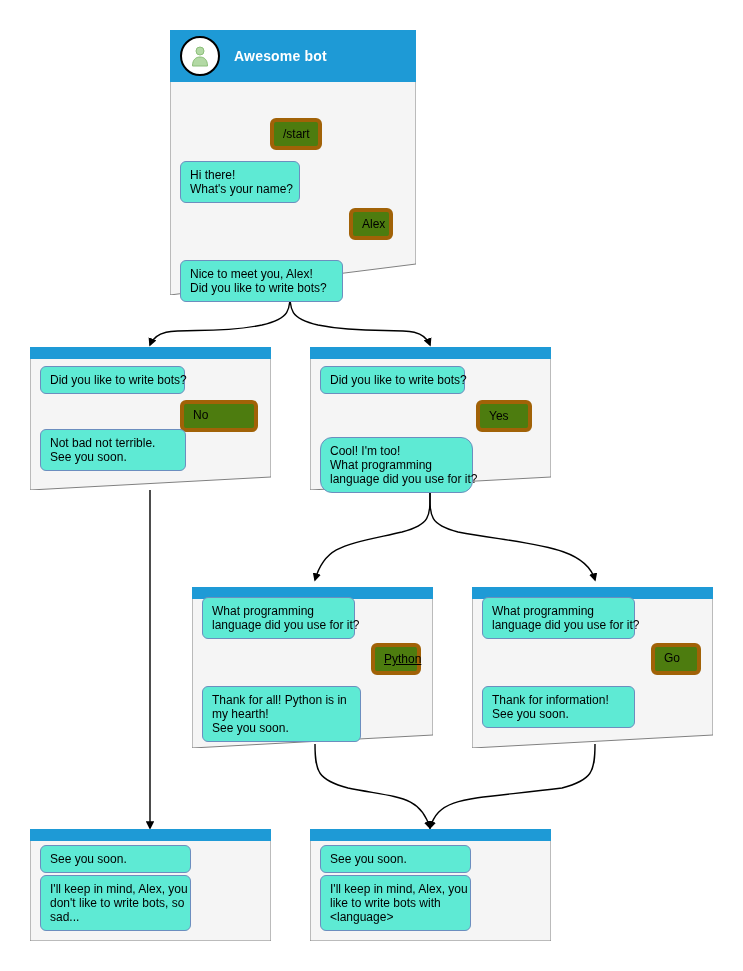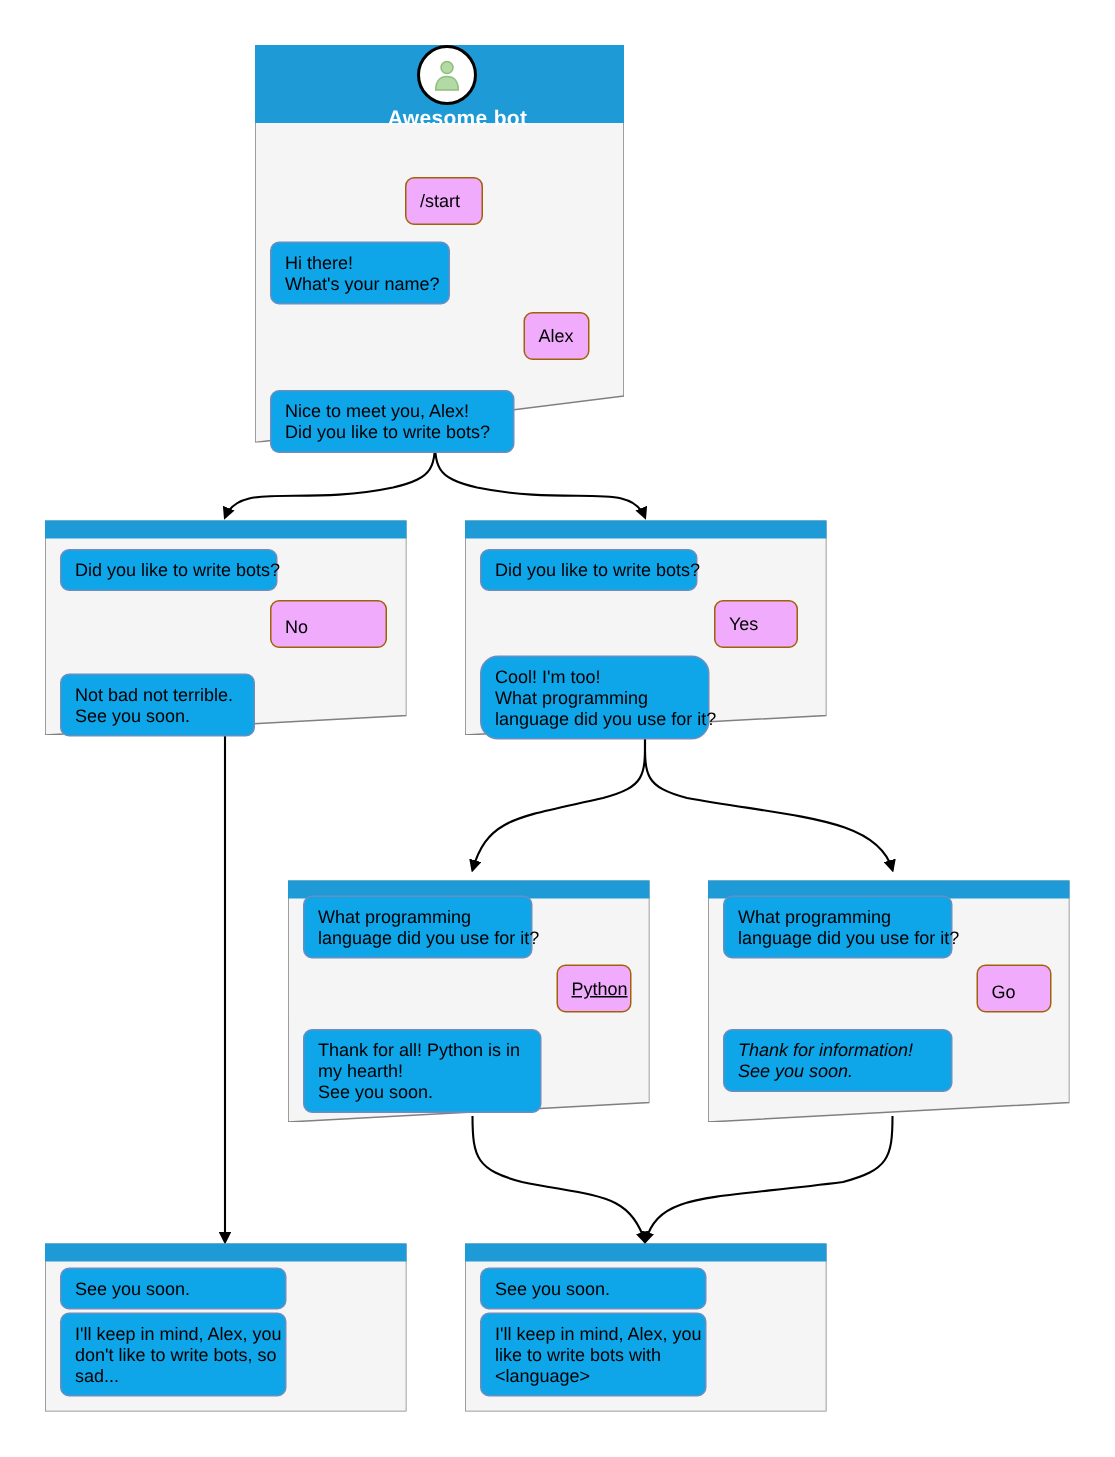--- a/index.html
+++ b/index.html
@@ -53,21 +53,20 @@
   }
 
   .card-header {
     position: absolute;
     left: 0; top: 0;
     box-sizing: border-box;
     background: #1e9ad6;
     width: 100%;
     display: flex;
     align-items: center;
-    flex-direction: column;
   }
   .card-header.tall {
     height: 52px;
     padding-left: 10px;
   }
   .card-header.thin {
     height: 12px;
   }
 
   .avatar {
@@ -103,27 +102,27 @@
     position: absolute;
     box-sizing: border-box;
     border-radius: 6px;
     font-size: 12px;
     line-height: 14px;
     padding: 6px 9px;
     white-space: pre;
     color: #000000;
   }
   .msg.bot {
-    background: #0ea5e9;
+    background: #5eead4;
     border: 1px solid #6c8ebf;
     left: 10px;
   }
   .msg.user {
-    background: #f0abfc;
-    border: 1px solid #a16207;
+    background: #4d7c0f;
+    border: 4px solid #a16207;
   }
 
   .msg-line { display: block; }
 </style>
 </head>
 <body>
 
 <div id="canvas">
 
   <svg id="connectors" viewBox="0 0 743 971" xmlns="http://www.w3.org/2000/svg">
@@ -180,21 +179,21 @@
     <svg class="card-shape" viewBox="0 0 241 143" preserveAspectRatio="none">
       <polygon points="0,0 241,0 241,130 0,143" fill="#f5f5f5" stroke="#808080" stroke-width="1"></polygon>
     </svg>
     <div class="card-inner">
       <div class="card-header thin"></div>
       <div class="chat-area" style="top:12px;">
         <div class="msg bot" style="top:7px; width:145px;"><span>Did you like to write bots?</span></div>
         <div class="msg user" style="left:150px; top:41px; width:78px; height:32px; display:flex; align-items:flex-end;">
           <span>No</span>
         </div>
-        <div class="msg bot" style="top:90px; width:130px;"><span>Not bad not terrible.
+        <div class="msg bot" style="top:70px; width:146px;"><span>Not bad not terrible.
 See you soon.</span></div>
       </div>
     </div>
   </div>
 
   <div class="card" style="left:310px; top:347px; width:241px; height:143px;">
     <svg class="card-shape" viewBox="0 0 241 143" preserveAspectRatio="none">
       <polygon points="0,0 241,0 241,130 0,143" fill="#f5f5f5" stroke="#808080" stroke-width="1"></polygon>
     </svg>
     <div class="card-inner">
@@ -235,21 +234,21 @@
       <polygon points="0,0 241,0 241,148 0,161" fill="#f5f5f5" stroke="#808080" stroke-width="1"></polygon>
     </svg>
     <div class="card-inner">
       <div class="card-header thin"></div>
       <div class="chat-area" style="top:12px;">
         <div class="msg bot" style="top:-2px; width:153px;"><span>What programming
 language did you use for it?</span></div>
         <div class="msg user" style="left:179px; top:44px; width:50px; height:32px; display:flex; align-items:flex-end;">
           <span>Go</span>
         </div>
-        <div class="msg bot" style="top:87px; width:153px;font-style:italic;"><span>Thank for information!
+        <div class="msg bot" style="top:87px; width:153px;"><span>Thank for information!
 See you soon.</span></div>
       </div>
     </div>
   </div>
 
   <div class="card" style="left:30px; top:829px; width:241px; height:112px;">
     <svg class="card-shape" viewBox="0 0 241 112" preserveAspectRatio="none">
       <polygon points="0,0 241,0 241,112 0,112" fill="#f5f5f5" stroke="#808080" stroke-width="1"></polygon>
     </svg>
     <div class="card-inner">

